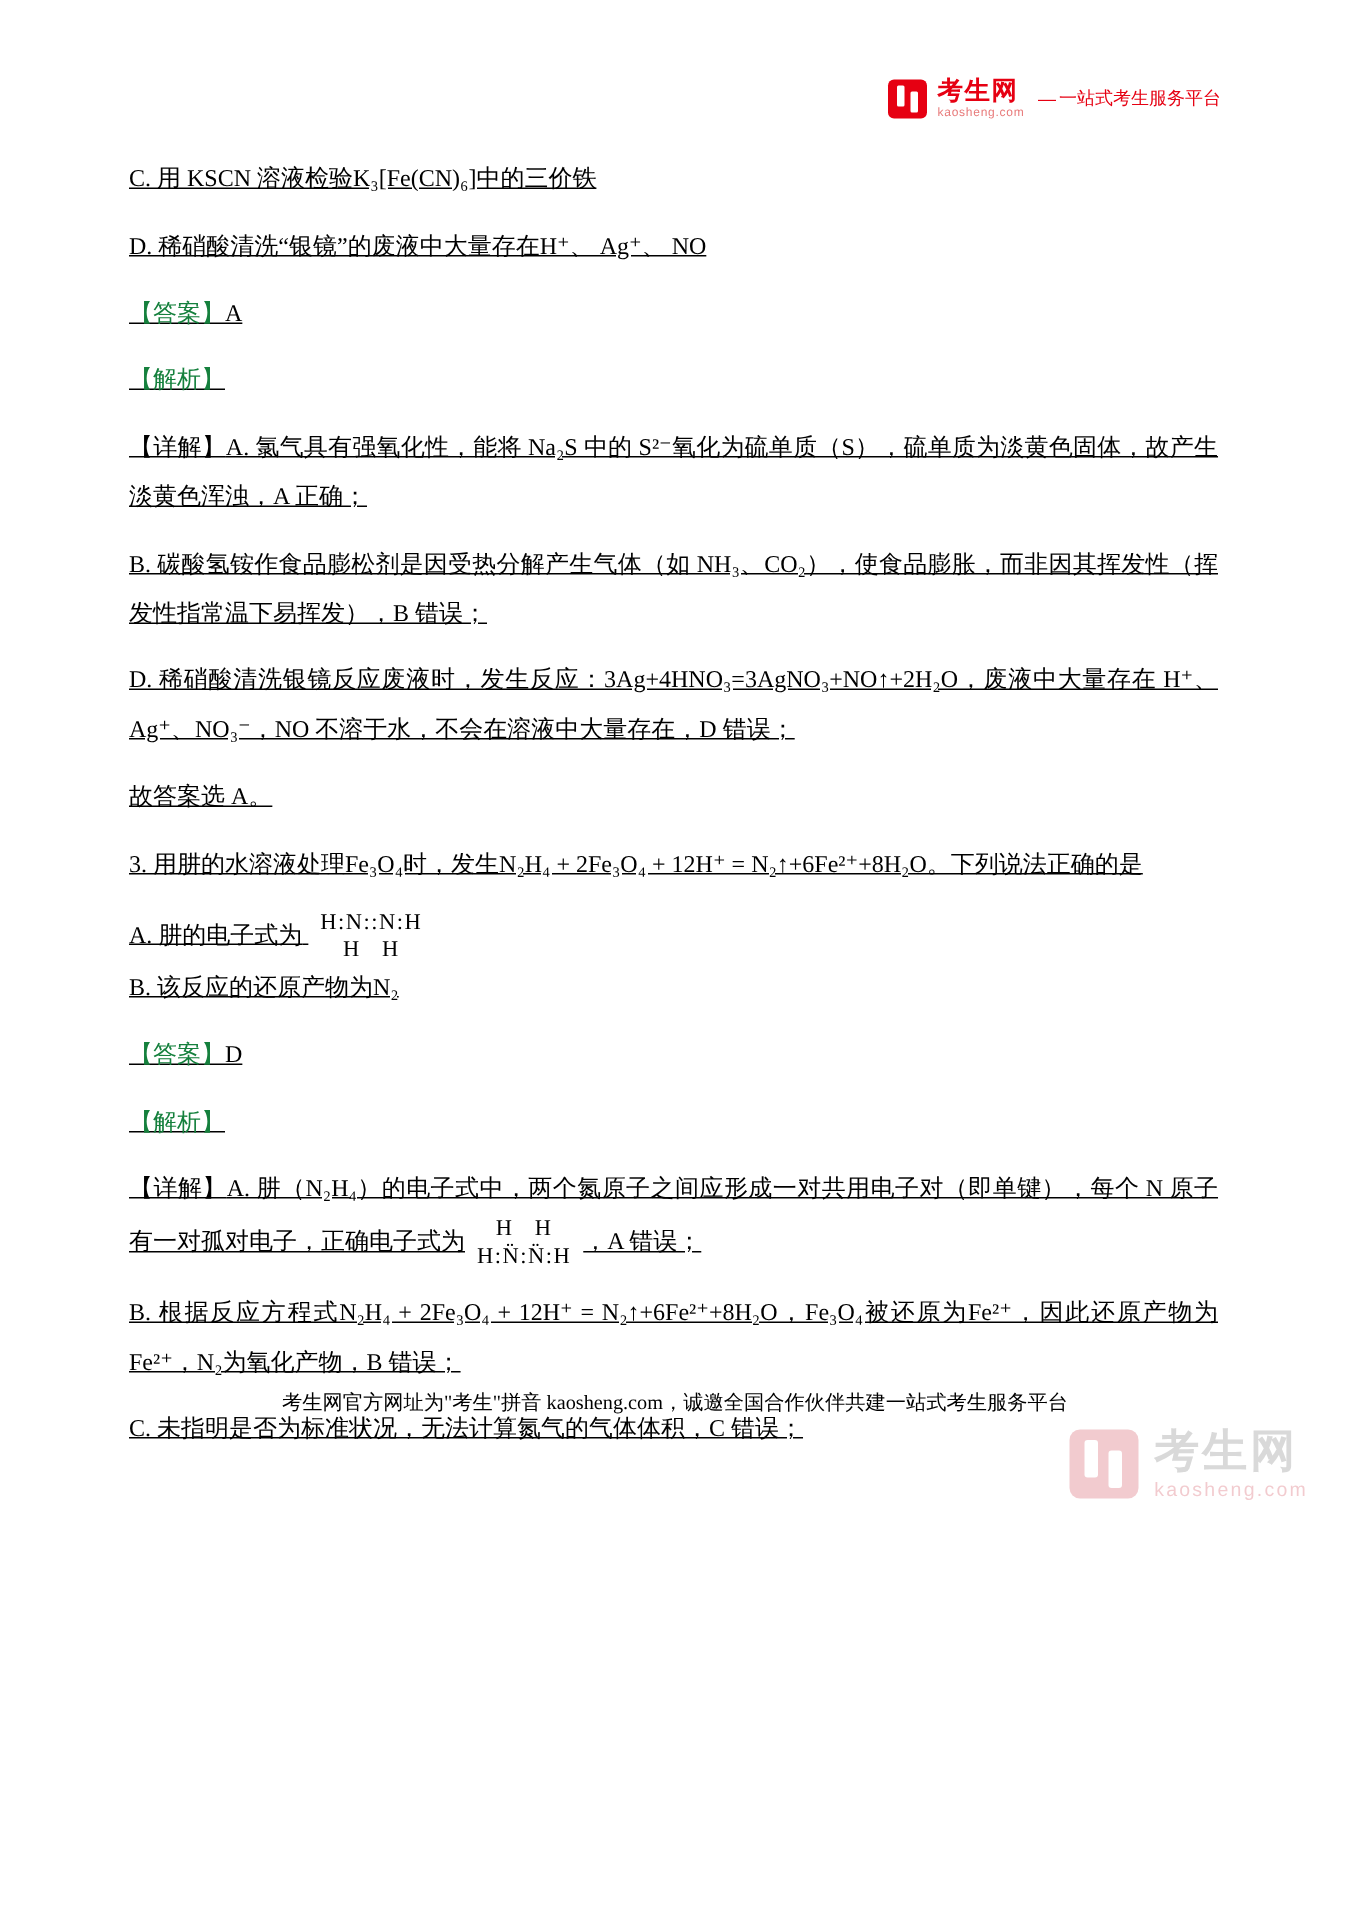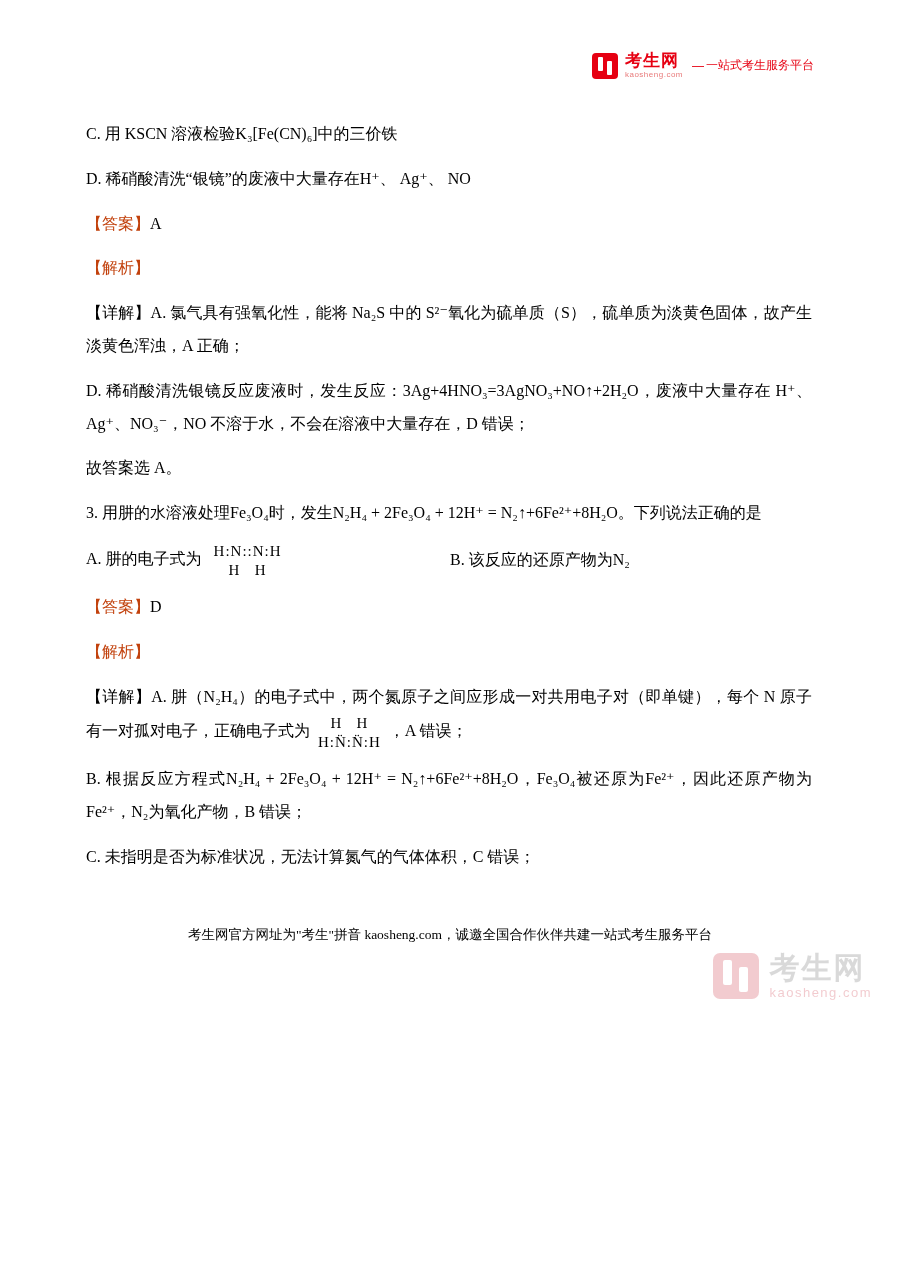--- a/index.html
+++ b/index.html
@@ -29,28 +29,28 @@
   .logo-mark .bar-left  { width:5px; height:14px; left:6px;  top:4px; }
   .logo-mark .bar-right { width:5px; height:14px; left:15px; top:8px; }
   .logo-text { display:flex; flex-direction:column; line-height:1; }
   .brand-name { font-size:17px; font-weight:bold; color:#e60012; letter-spacing:1px; }
   .brand-domain { font-size:8px; color:#e87a7a; letter-spacing:0.5px; margin-top:2px; }
   .tagline { display:flex; align-items:center; color:#e60012; font-size:12px; margin-left:2px; }
   .tagline .dash { margin-right:2px; }
 
   
   .content {
-    position:absolute; left:86px; right:88px; top:118px;
-    font-size:16px; line-height:2.05; text-align:justify;
+    position:absolute; left:86px; right:88px; top:104px;
+    font-size:16px; line-height:2.05; text-align:justify;text-decoration:underline;
   }
   .content p { margin:0 0 12px 0; }
   .line { text-align:left; }
-  .blue { color:#c2410c; }
+  .blue { color:#15803d; }
 
-  .opt-row { display:flex; margin-bottom:12px; align-items:center; }
+  .opt-row { display:flex; margin-bottom:12px; align-items:flex-start;flex-direction:column; }
   .opt-left { width:364px; flex:0 0 auto; }
   .opt-right { flex:1; }
 
   .lewis {
     display:inline-block; vertical-align:middle; text-align:center;
     line-height:1.25; margin:0 8px; font-size:15px; letter-spacing:1px;
   }
   .lw-line { display:block; white-space:pre; }
 
   
@@ -101,20 +101,21 @@
 
     <p class="line">C. 用 KSCN 溶液检验K₃[Fe(CN)₆]中的三价铁</p>
     <p class="line">D. 稀硝酸清洗“银镜”的废液中大量存在H⁺、 Ag⁺、 NO</p>
 
     <p class="line"><span class="blue">【答案】</span><span>A</span></p>
 
     <p class="line"><span class="blue">【解析】</span></p>
 
     <p class="para"><span>【详解】</span><span>A. 氯气具有强氧化性，能将 Na₂S 中的 S²⁻氧化为硫单质（S），硫单质为淡黄色固体，故产生淡黄色浑浊，A 正确；</span></p>
 
+    <p class="para">B. 碳酸氢铵作食品膨松剂是因受热分解产生气体（如 NH₃、CO₂），使食品膨胀，而非因其挥发性（挥发性指常温下易挥发），B 错误；</p>
     <p class="para">D. 稀硝酸清洗银镜反应废液时，发生反应：3Ag+4HNO₃=3AgNO₃+NO↑+2H₂O，废液中大量存在 H⁺、Ag⁺、NO₃⁻，NO 不溶于水，不会在溶液中大量存在，D 错误；</p>
 
     <p class="line">故答案选 A。</p>
 
     <p class="para">3. 用肼的水溶液处理Fe₃O₄时，发生N₂H₄ + 2Fe₃O₄ + 12H⁺ = N₂↑+6Fe²⁺+8H₂O。下列说法正确的是</p>
 
     <div class="opt-row">
       <div class="opt-left">
         <span>A. 肼的电子式为</span>
         <span class="lewis">

